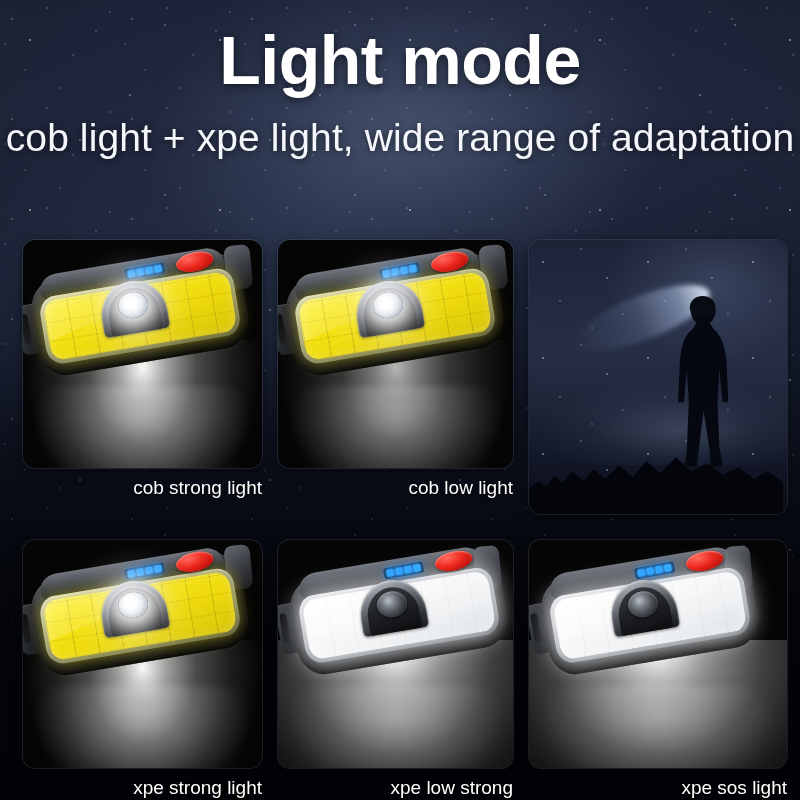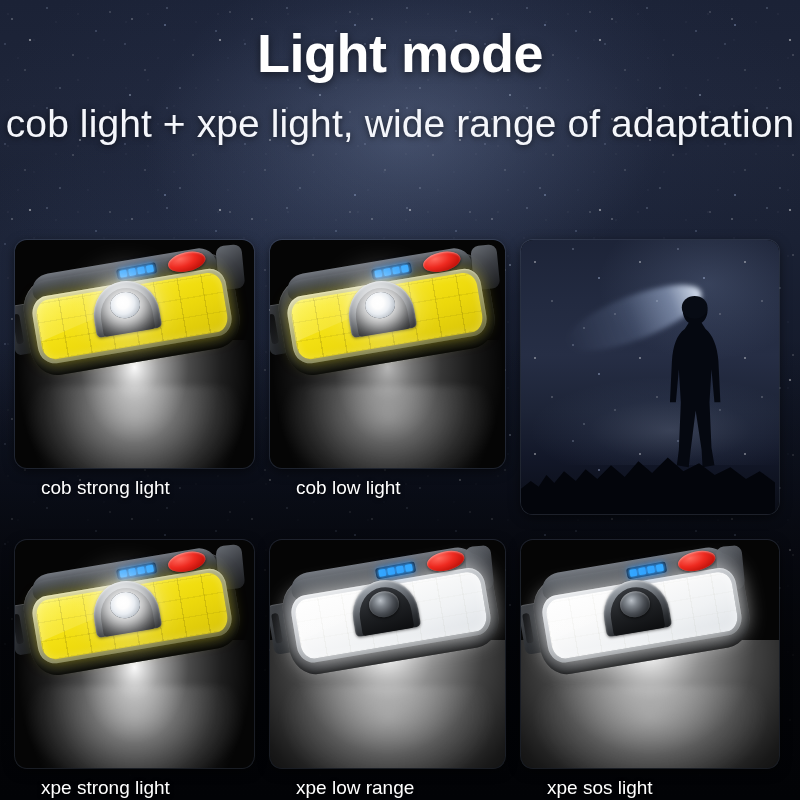--- a/index.html
+++ b/index.html
@@ -84,43 +84,44 @@
 
   
   .head-wrap {
     position: absolute;
     left: 0; right: 0; top: 0;
     text-align: center;
     z-index: 5;
   }
   .title {
     margin-top: 26px;
-    font-size: 54px;
+    font-size: 68px;
     line-height: 1.0;
     font-weight: bold;
     color: #ffffff;
     letter-spacing: -0.5px;
     text-shadow: 0 2px 9px rgba(0,0,0,0.55);
   }
   .subtitle {
     margin-top: 22px;
     font-size: 39px;
     font-weight: normal;
     color: #f4f6fb;
     letter-spacing: 0.1px;
     text-shadow: 0 1px 6px rgba(0,0,0,0.6);
   }
 
   
   .grid {
     position: absolute;
-    left: 15px;
+    left: 23px;
     top: 240px;
     width: 768px;
     z-index: 4;
+    text-align: right;
   }
   .row {
     display: flex;
     gap: 16px;
   }
   .row.row2 { margin-top: 17px; }
 
   .cell { position: relative; }
   .cell.w1 { width: 239px; }
   .cell.w2 { width: 235px; }
@@ -560,21 +561,21 @@
             </div>
             <div class="leds">
               <span class="led"></span>
               <span class="led"></span>
               <span class="led"></span>
               <span class="led"></span>
             </div>
             <div class="pwr"></div>
           </div>
         </div>
-        <div class="cap">xpe low range</div>
+        <div class="cap">xpe low strong</div>
       </div>
 
       <div class="cell hero">
         <div class="panel">
           <div class="beam wide"></div>
           <div class="floorglow"></div>
           <div class="lamp narrow">
             <div class="strap"></div>
             <div class="shell"></div>
             <div class="shell-top"></div>

